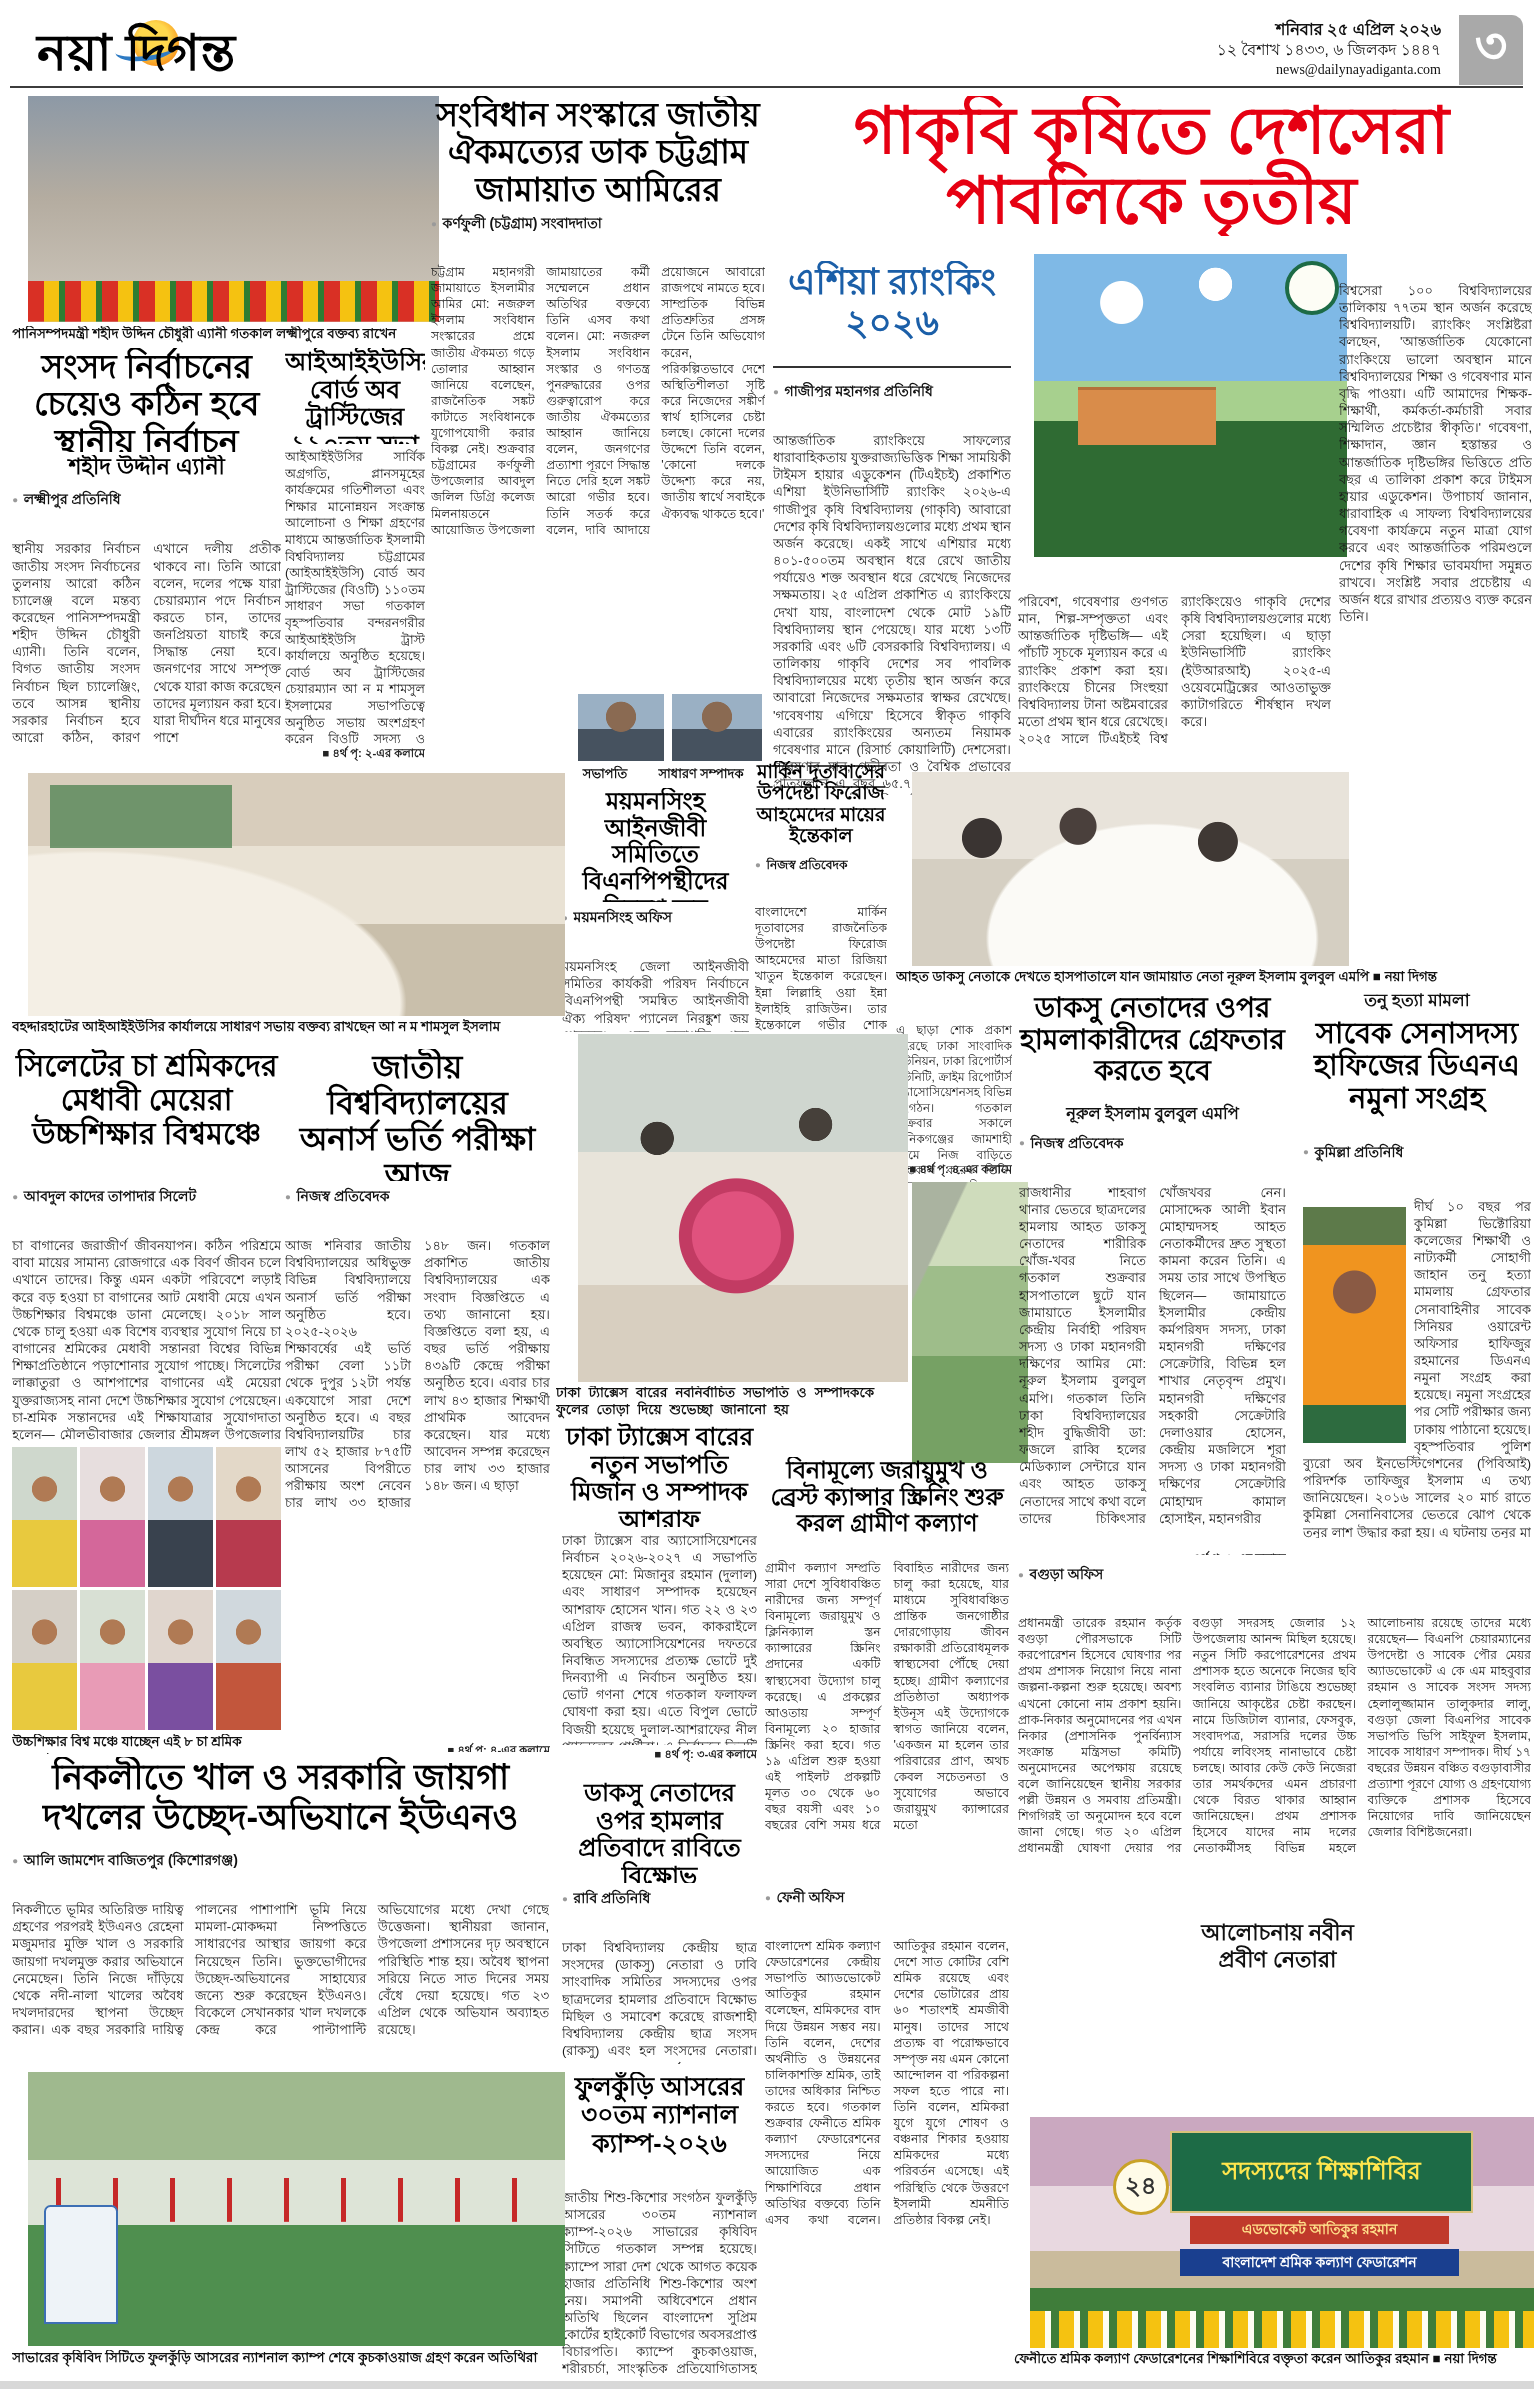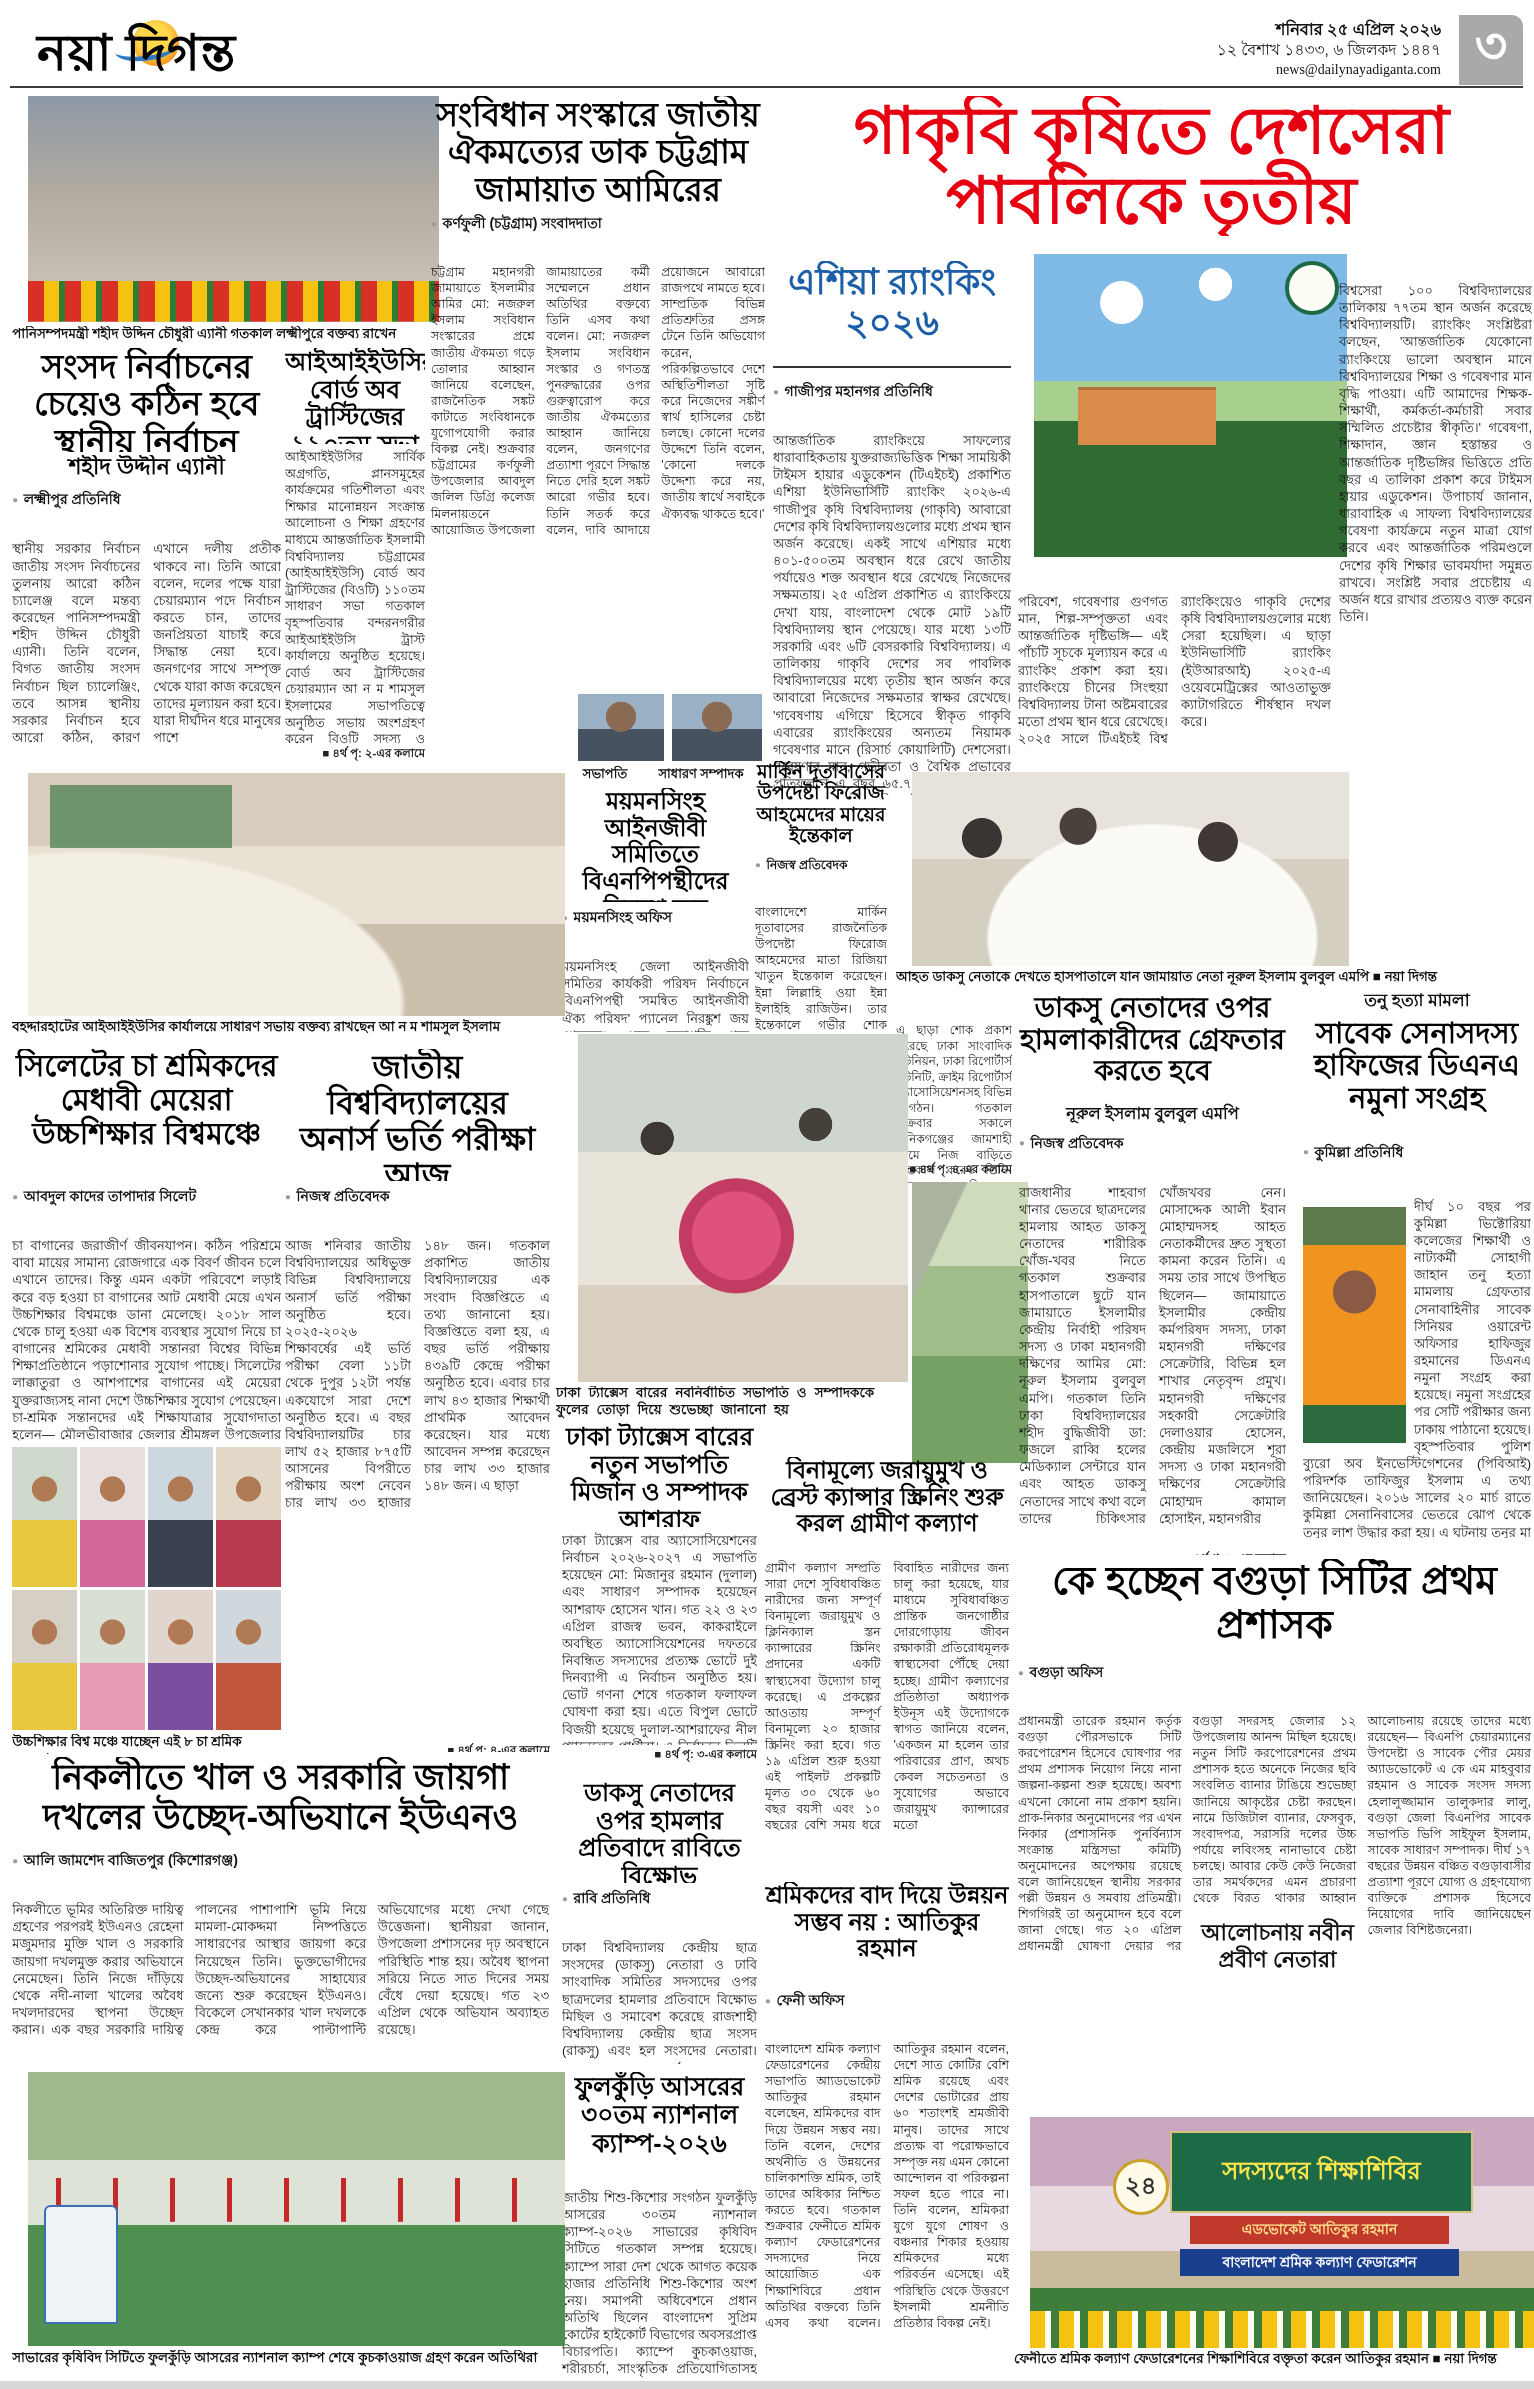--- a/index.html
+++ b/index.html
@@ -247,27 +247,25 @@
     <div class="hl" style="font-size:25px;height:112px;">ফুলকুঁড়ি আসরের ৩০তম ন্যাশনাল ক্যাম্প-২০২৬</div>
     <div class="body" style="height:195px;margin-top:4.9px;">জাতীয় শিশু-কিশোর সংগঠন ফুলকুঁড়ি আসরের ৩০তম ন্যাশনাল ক্যাম্প-২০২৬ সাভারের কৃষিবিদ সিটিতে গতকাল সম্পন্ন হয়েছে। ক্যাম্পে সারা দেশ থেকে আগত কয়েক হাজার প্রতিনিধি শিশু-কিশোর অংশ নেয়। সমাপনী অধিবেশনে প্রধান অতিথি ছিলেন বাংলাদেশ সুপ্রিম কোর্টের হাইকোর্ট বিভাগের অবসরপ্রাপ্ত বিচারপতি। ক্যাম্পে কুচকাওয়াজ, শরীরচর্চা, সাংস্কৃতিক প্রতিযোগিতাসহ নানা আয়োজনে অংশ নেয় ফুলকুঁড়িরা। সমাপনী দিনে অতিথিরা কুচকাওয়াজ পরিদর্শন করেন ও এ এফ এম মুজাহিদ সভাপতিত্ব করেন।</div>
   </div>
 
   <div class="art" style="left:765px;top:1457px;width:244px;height:417px;">
     <div class="hl" style="font-size:23.6px;height:98px;">বিনামূল্যে জরায়ুমুখ ও ব্রেস্ট ক্যান্সার স্ক্রিনিং শুরু করল গ্রামীণ কল্যাণ</div>
     <div class="body c2" style="height:311px;margin-top:4.9px;font-size:12.2px;">গ্রামীণ কল্যাণ সম্প্রতি সারা দেশে সুবিধাবঞ্চিত নারীদের জন্য সম্পূর্ণ বিনামূল্যে জরায়ুমুখ ও ক্লিনিক্যাল স্তন ক্যান্সারের স্ক্রিনিং প্রদানের একটি স্বাস্থ্যসেবা উদ্যোগ চালু করেছে। এ প্রকল্পের আওতায় সম্পূর্ণ বিনামূল্যে ২০ হাজার স্ক্রিনিং করা হবে। গত ১৯ এপ্রিল শুরু হওয়া এই পাইলট প্রকল্পটি মূলত ৩০ থেকে ৬০ বছর বয়সী এবং ১০ বছরের বেশি সময় ধরে বিবাহিত নারীদের জন্য চালু করা হয়েছে, যার মাধ্যমে সুবিধাবঞ্চিত প্রান্তিক জনগোষ্ঠীর দোরগোড়ায় জীবন রক্ষাকারী প্রতিরোধমূলক স্বাস্থ্যসেবা পৌঁছে দেয়া হচ্ছে। গ্রামীণ কল্যাণের প্রতিষ্ঠাতা অধ্যাপক ইউনূস এই উদ্যোগকে স্বাগত জানিয়ে বলেন, 'একজন মা হলেন তার পরিবারের প্রাণ, অথচ কেবল সচেতনতা ও সুযোগের অভাবে জরায়ুমুখ ক্যান্সারের মতো</div>
   </div>
 
   <div class="art" style="left:765px;top:1882px;width:244px;height:505px;">
-    <div class="hl" style="font-size:23.6px;height:103px;">শ্রমিকদের বাদ দিয়ে উন্নয়ন সম্ভব নয় : আতিকুর রহমান</div>
     <div class="by"><span class="dot">●</span><span>ফেনী অফিস</span></div>
     <div class="body c2" style="height:355px;font-size:12.2px;">বাংলাদেশ শ্রমিক কল্যাণ ফেডারেশনের কেন্দ্রীয় সভাপতি আ্যডভোকেট আতিকুর রহমান বলেছেন, শ্রমিকদের বাদ দিয়ে উন্নয়ন সম্ভব নয়। তিনি বলেন, দেশের অর্থনীতি ও উন্নয়নের চালিকাশক্তি শ্রমিক, তাই তাদের অধিকার নিশ্চিত করতে হবে। গতকাল শুক্রবার ফেনীতে শ্রমিক কল্যাণ ফেডারেশনের সদস্যদের নিয়ে আয়োজিত এক শিক্ষাশিবিরে প্রধান অতিথির বক্তব্যে তিনি এসব কথা বলেন। আতিকুর রহমান বলেন, দেশে সাত কোটির বেশি শ্রমিক রয়েছে এবং দেশের ভোটারের প্রায় ৬০ শতাংশই শ্রমজীবী মানুষ। তাদের সাথে প্রত্যক্ষ বা পরোক্ষভাবে সম্পৃক্ত নয় এমন কোনো আন্দোলন বা পরিকল্পনা সফল হতে পারে না। তিনি বলেন, শ্রমিকরা যুগে যুগে শোষণ ও বঞ্চনার শিকার হওয়ায় শ্রমিকদের মধ্যে পরিবর্তন এসেছে। এই পরিস্থিতি থেকে উত্তরণে ইসলামী শ্রমনীতি প্রতিষ্ঠার বিকল্প নেই।</div>
   </div>
 
   <div class="art" style="left:1018px;top:1559px;width:513px;height:550px;">
-    <div class="hl" style="font-size:39px;height:98px;">কে হচ্ছেন বগুড়া সিটির প্রথম প্রশাসক</div>
     <div class="by"><span class="dot">●</span><span>বগুড়া অফিস</span></div>
     <div class="body c3" style="height:405px;font-size:12.2px;">প্রধানমন্ত্রী তারেক রহমান কর্তৃক বগুড়া পৌরসভাকে সিটি করপোরেশন হিসেবে ঘোষণার পর প্রথম প্রশাসক নিয়োগ নিয়ে নানা জল্পনা-কল্পনা শুরু হয়েছে। অবশ্য এখনো কোনো নাম প্রকাশ হয়নি। প্রাক-নিকার অনুমোদনের পর এখন নিকার (প্রশাসনিক পুনর্বিন্যাস সংক্রান্ত মন্ত্রিসভা কমিটি) অনুমোদনের অপেক্ষায় রয়েছে বলে জানিয়েছেন স্থানীয় সরকার পল্লী উন্নয়ন ও সমবায় প্রতিমন্ত্রী। শিগগিরই তা অনুমোদন হবে বলে জানা গেছে। গত ২০ এপ্রিল প্রধানমন্ত্রী ঘোষণা দেয়ার পর বগুড়া সদরসহ জেলার ১২ উপজেলায় আনন্দ মিছিল হয়েছে। নতুন সিটি করপোরেশনের প্রথম প্রশাসক হতে অনেকে নিজের ছবি সংবলিত ব্যানার টাঙিয়ে শুভেচ্ছা জানিয়ে আকৃষ্টের চেষ্টা করছেন। নামে ডিজিটাল ব্যানার, ফেসবুক, সংবাদপত্র, সরাসরি দলের উচ্চ পর্যায়ে লবিংসহ নানাভাবে চেষ্টা চলছে। আবার কেউ কেউ নিজেরা তার সমর্থকদের এমন প্রচারণা থেকে বিরত থাকার আহ্বান জানিয়েছেন। প্রথম প্রশাসক হিসেবে যাদের নাম দলের নেতাকর্মীসহ বিভিন্ন মহলে আলোচনায় রয়েছে তাদের মধ্যে রয়েছেন— বিএনপি চেয়ারম্যানের উপদেষ্টা ও সাবেক পৌর মেয়র অ্যাডভোকেট এ কে এম মাহবুবার রহমান ও সাবেক সংসদ সদস্য হেলালুজ্জামান তালুকদার লালু, বগুড়া জেলা বিএনপির সাবেক সভাপতি ভিপি সাইফুল ইসলাম, সাবেক সাধারণ সম্পাদক। দীর্ঘ ১৭ বছরের উন্নয়ন বঞ্চিত বগুড়াবাসীর প্রত্যাশা পূরণে যোগ্য ও গ্রহণযোগ্য ব্যক্তিকে প্রশাসক হিসেবে নিয়োগের দাবি জানিয়েছেন জেলার বিশিষ্টজনেরা।</div>
     <div class="subhead-box" style="left:173px;top:348px;width:173px;height:78px;">আলোচনায় নবীন প্রবীণ নেতারা</div>
   </div>
 
   <div class="photo ph-march" style="left:12.2px;top:2072px;width:537px;height:274px;">
     <div class="gate"></div>
   </div>
   <div class="art cap" style="left:12.2px;top:2350px;width:537px;height:19.5px;">সাভারের কৃষিবিদ সিটিতে ফুলকুঁড়ি আসরের ন্যাশনাল ক্যাম্প শেষে কুচকাওয়াজ গ্রহণ করেন অতিথিরা</div>
 

